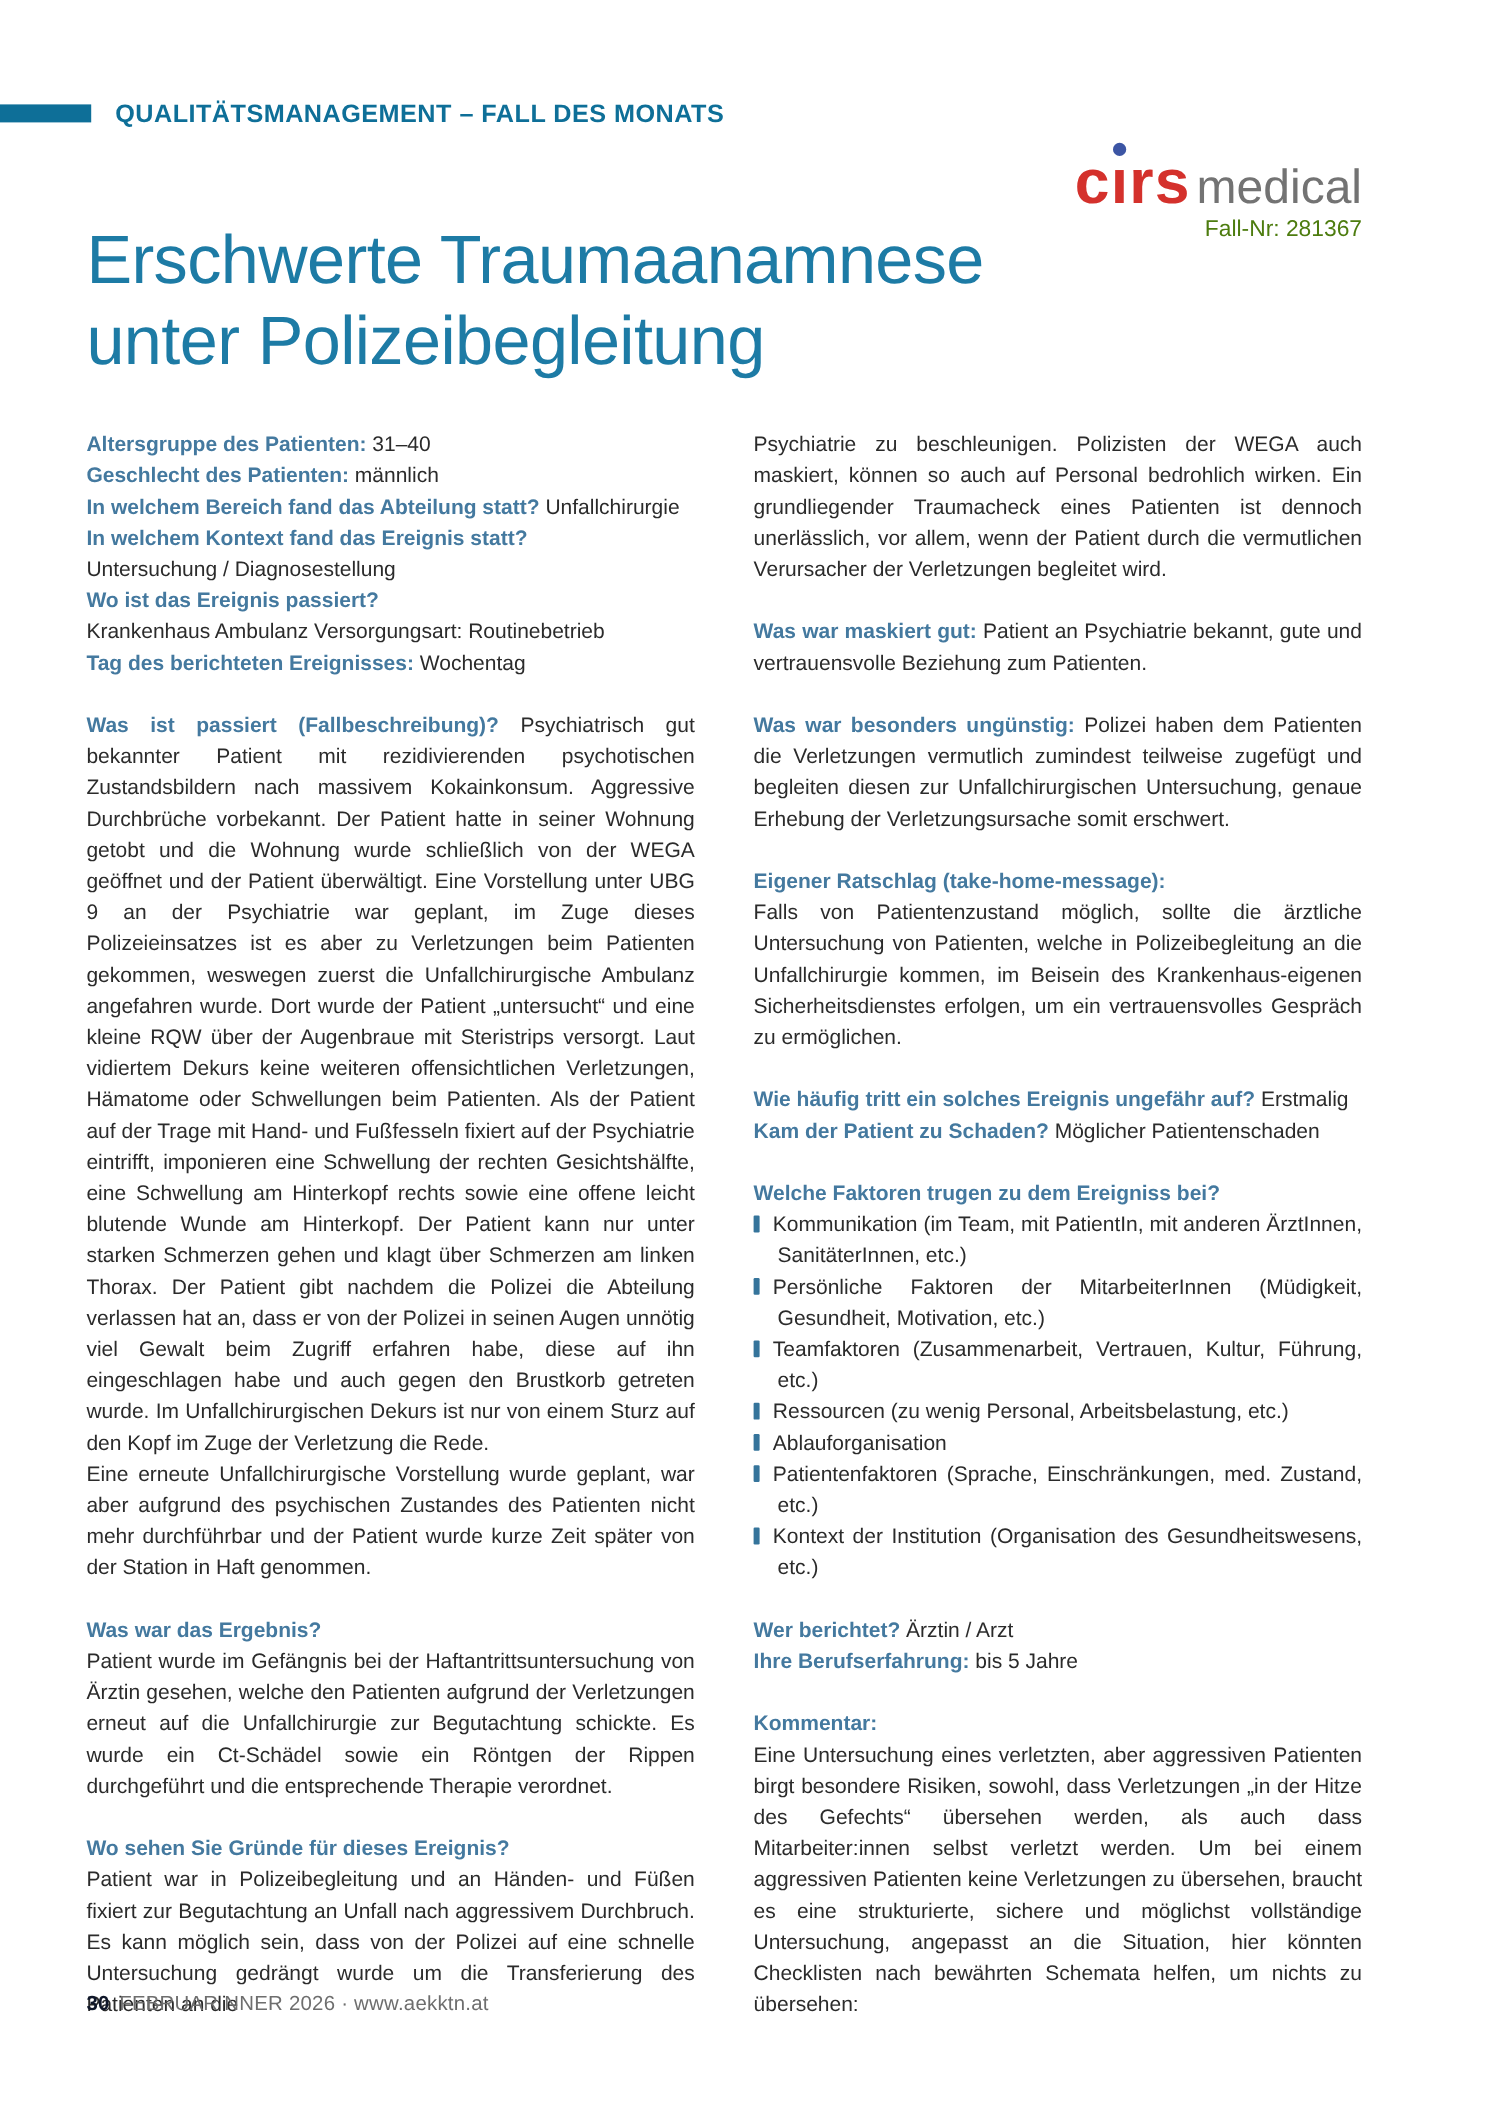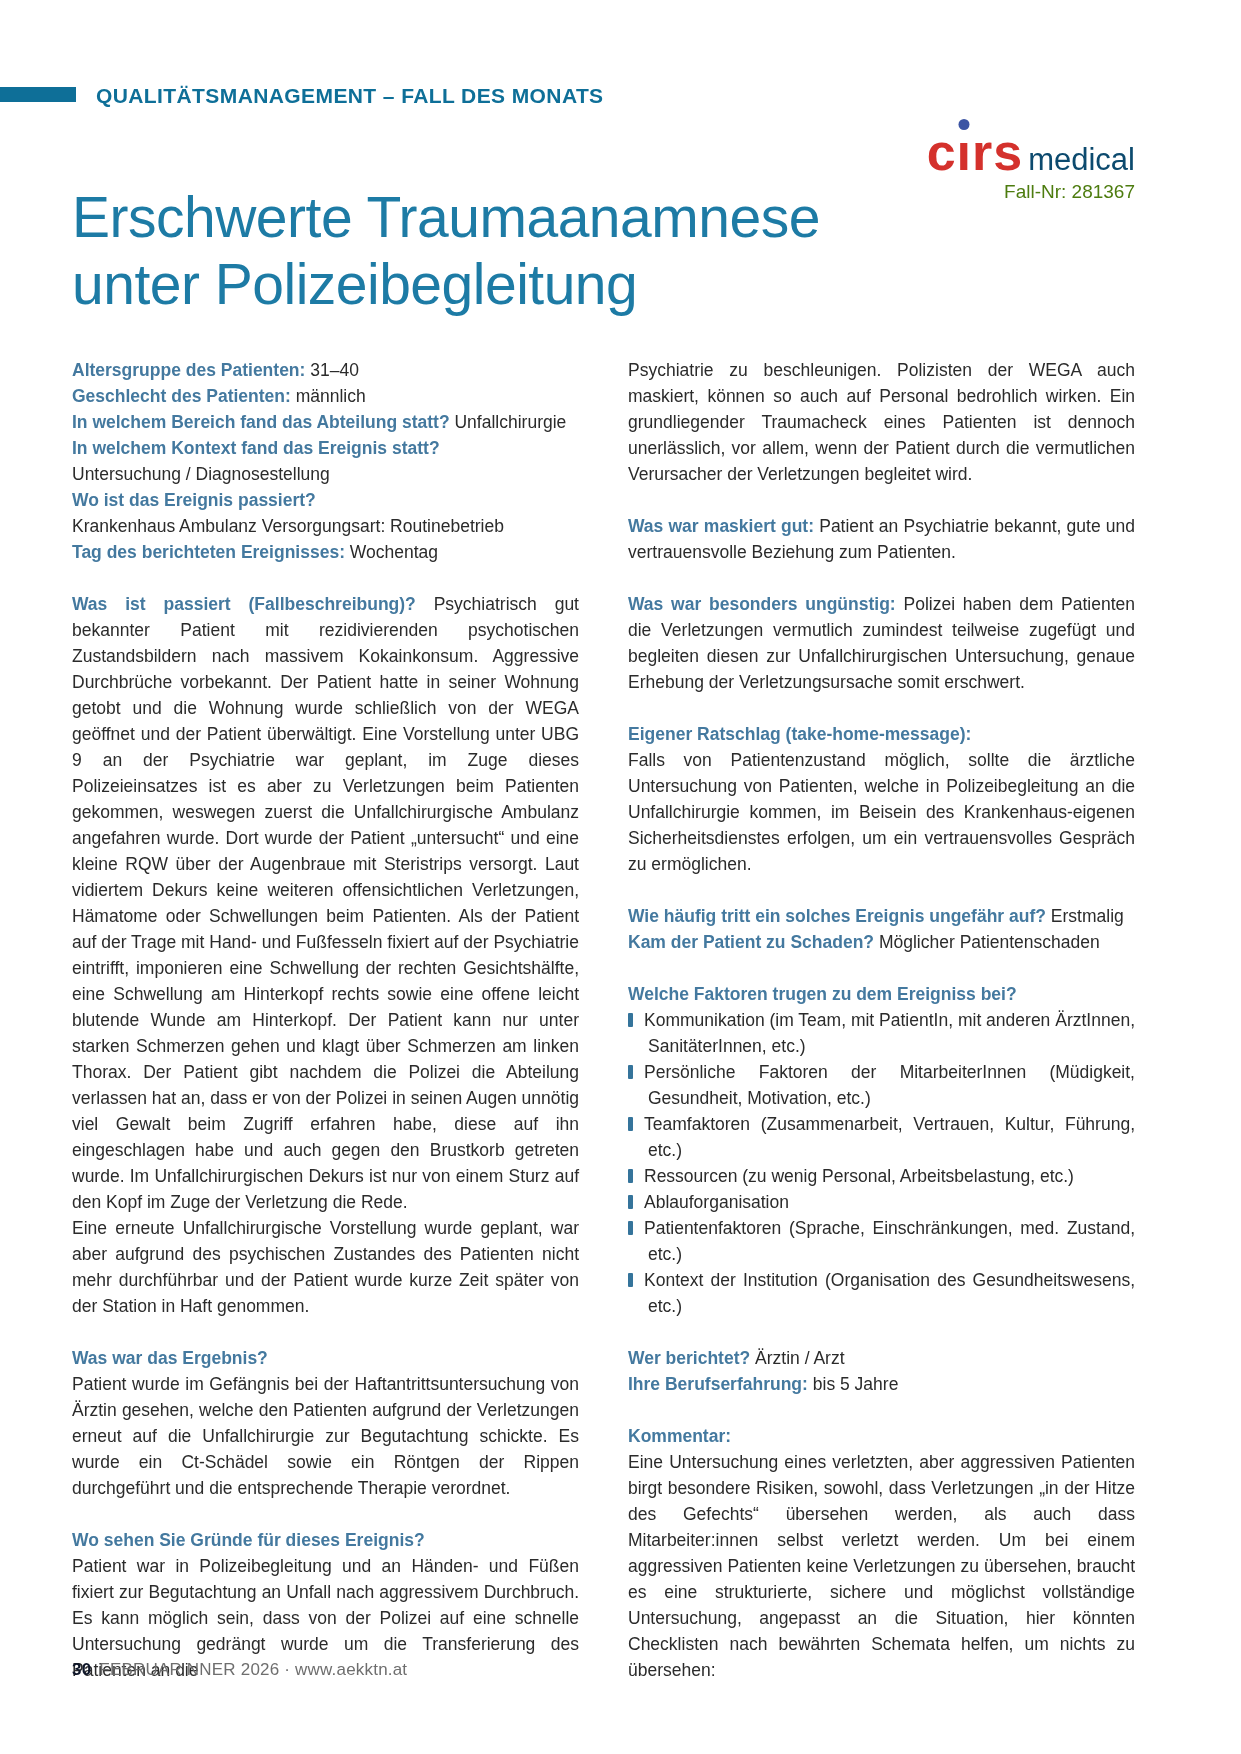--- a/index.html
+++ b/index.html
@@ -9,21 +9,21 @@
     font-family:"Liberation Sans", sans-serif; color:#2b2b2b;
   }
   .eyebrow-bar { position:absolute; left:0; top:87px; width:76px; height:15px; background:#0e6f98; }
   .eyebrow { position:absolute; left:96px; top:84px; font-size:21px; font-weight:bold; color:#0e6f98; letter-spacing:0.4px; }
 
   .logo-block { position:absolute; right:106px; top:126px; text-align:right; }
   .logo-line { white-space:nowrap; line-height:1; }
   .logo-cirs { font-size:52px; font-weight:bold; color:#d4312c; letter-spacing:1px; }
   .logo-i { position:relative; display:inline-block; }
   .logo-dot { position:absolute; left:50%; top:-7px; transform:translateX(-50%); width:11px; height:11px; border-radius:50%; background:#3c55a4; }
-  .logo-medical { font-size:31px; color:#0c4a6e; font-weight:normal; margin-left:5px; }
+  .logo-medical { font-size:40px; color:#737373; font-weight:normal; margin-left:5px; }
   .fall-nr { font-size:19px; color:#4d7c0f; margin-top:3px; }
 
   .page-title { position:absolute; left:72px; top:184px; font-size:57px; line-height:67px; font-weight:300; color:#1d7ba5; letter-spacing:-0.5px; }
 
   .content { position:absolute; left:72px; top:357px; width:1063px; display:flex; gap:49px; font-size:17.5px; line-height:26px; }
   .col { width:507px; }
 
   .lbl, .lead, .heading { font-weight:bold; color:#44799f; }
   .meta-row { text-align:left; }
   .para { text-align:justify; }

